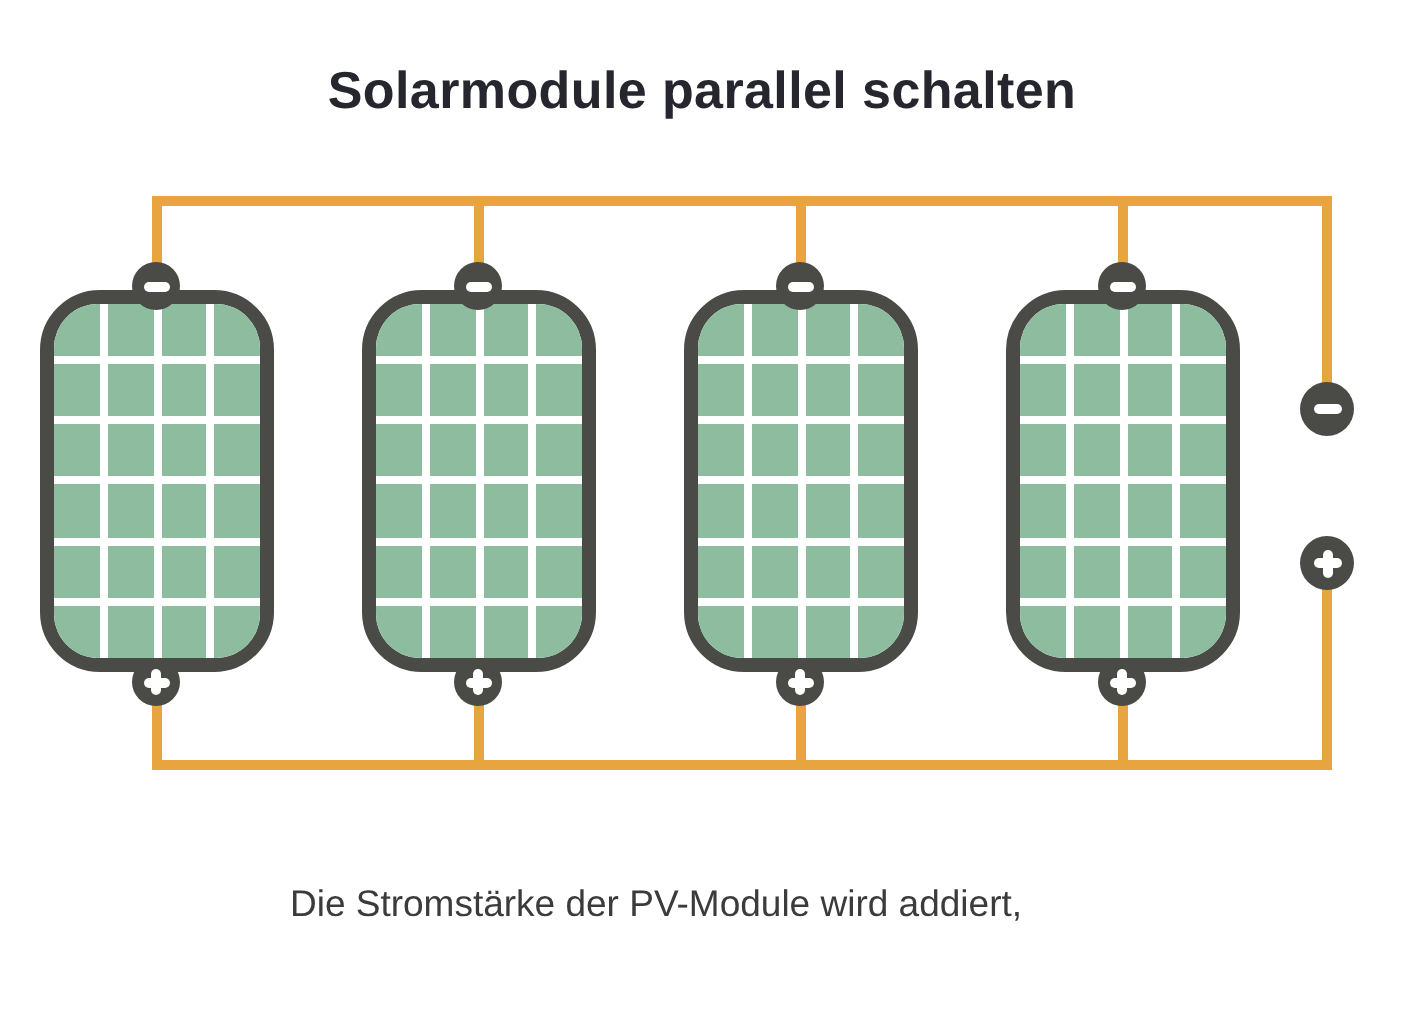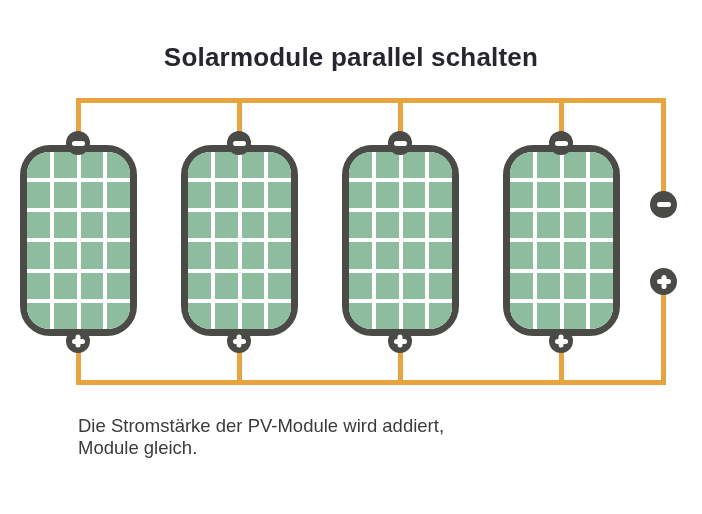--- a/index.html
+++ b/index.html
@@ -13,21 +13,21 @@
   html,body{margin:0;padding:0;background:#fff;}
   .stage{
     position:relative;
     width:702px;height:514px;
     background:#fff;
     overflow:hidden;
     font-family:"Liberation Sans","DejaVu Sans",sans-serif;
   }
   .title{
     position:absolute;top:24px;left:0;right:0;
-    margin:18px;text-align:center;
+    margin:6px;text-align:center;
     font-size:26px;font-weight:700;letter-spacing:.2px;
     color:var(--title-text);
   }
   
   .wire{position:absolute;background:var(--wire-orange);z-index:1;}
   .wire-top-bus{left:76px;top:98px;width:590px;height:5px;}
   .wire-bottom-bus{left:76px;top:380px;width:590px;height:5px;}
   .drop{width:5px;}
   .d-top{top:98px;height:38px;}
   .d-bot{top:346px;height:36px;}
@@ -65,23 +65,24 @@
   }
   .t-top{top:131px;} .t-bot{top:329px;}
   .tx1{left:66px;} .tx2{left:227px;} .tx3{left:388px;} .tx4{left:549px;}
   .out{width:27px;height:27px;left:650px;}
   .out::before{width:14px;height:5px;}
   .out.plus::after{width:5px;height:14px;}
   .out-minus{top:191px;}
   .out-plus{top:268px;}
   
   .caption{
-    position:absolute;left:78px;top:415px;width:500px;
+    position:absolute;left:78px;top:441px;width:500px;
     font-size:18.5px;line-height:22px;
     color:var(--caption-text);
+    text-align:center;
   }
 </style>
 </head>
 <body style="--panel-green: #8dbd9e; --frame-dark: #4a4a46; --wire-orange: #e8a43e; --grid-line-white: #ffffff; --title-text: #26262e; --caption-text: #3b3b3b;">
 
 <div class="stage">
 
   <h1 class="title">Solarmodule parallel schalten</h1>
 
   <div class="wire wire-top-bus"></div>
@@ -217,16 +218,15 @@
   <div class="term plus t-bot tx1"></div>
   <div class="term plus t-bot tx2"></div>
   <div class="term plus t-bot tx3"></div>
   <div class="term plus t-bot tx4"></div>
 
   <div class="term out out-minus"></div>
   <div class="term plus out out-plus"></div>
 
   <div class="caption">
     <div>Die Stromstärke der PV-Module wird addiert,</div>
-    <div>Module gleich.</div>
   </div>
 
 </div>
 
 </body></html>

